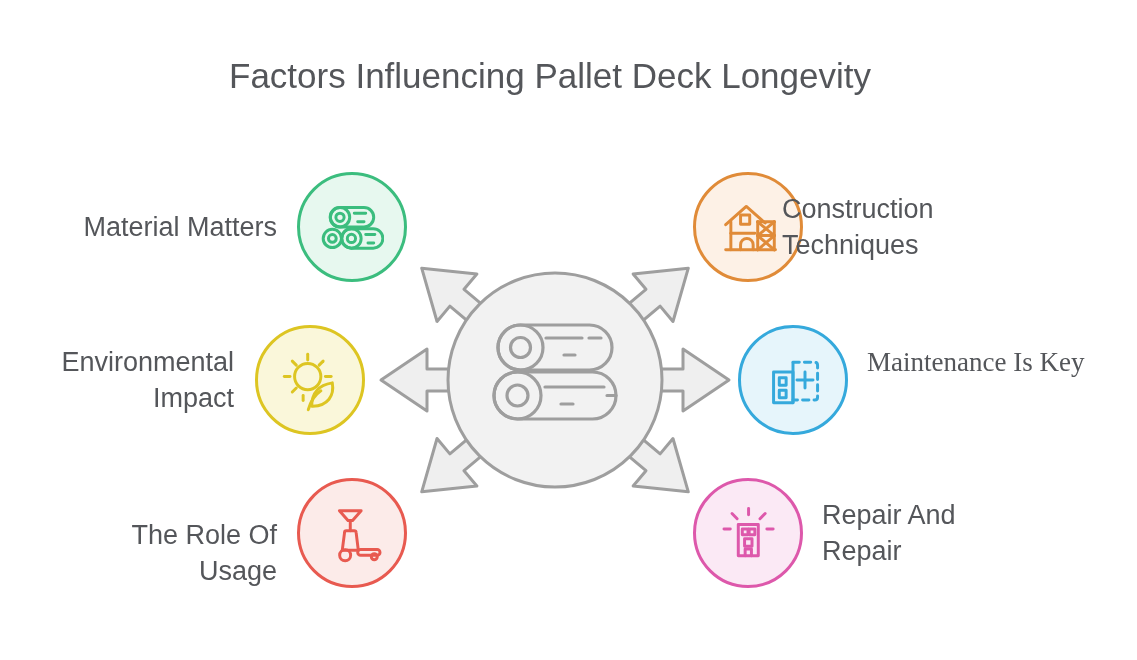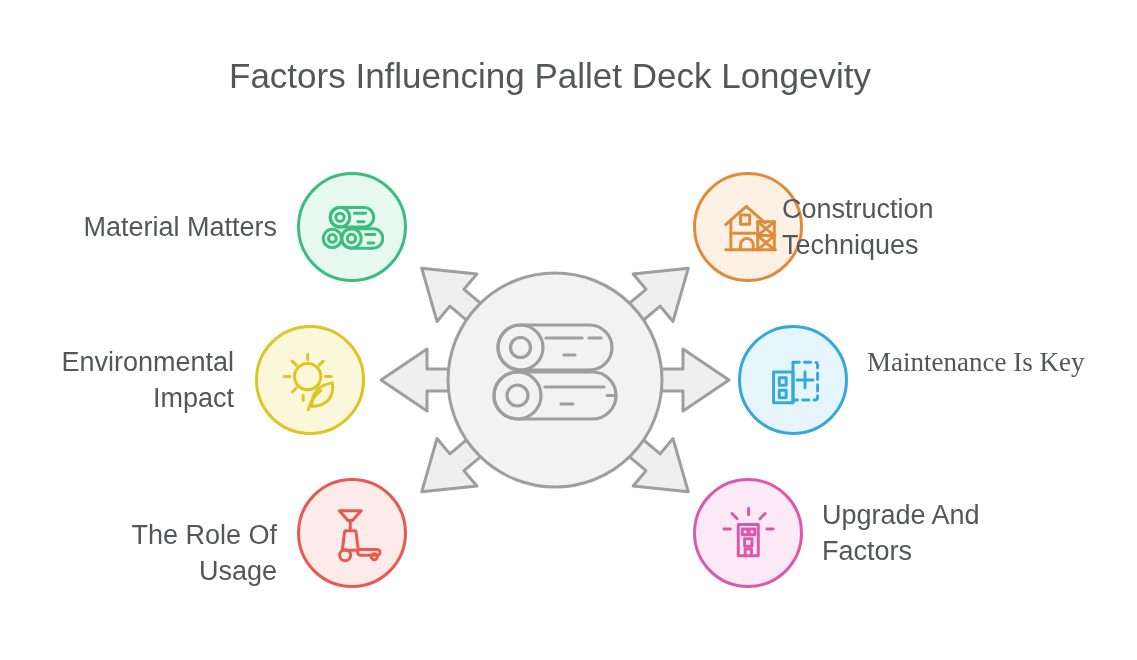--- a/index.html
+++ b/index.html
@@ -150,13 +150,13 @@
     <path d="M7 24.5 H12.5"></path>
     <path d="M50 24.5 H44.5"></path>
   </svg>
 </div>
 
 <div class="label align-right lbl-material">Material Matters</div>
 <div class="label align-right lbl-environment">Environmental Impact</div>
 <div class="label align-right lbl-usage">The Role Of Usage</div>
 <div class="label align-left lbl-construction">Construction Techniques</div>
 <div class="label align-left lbl-maintenance">Maintenance Is Key</div>
-<div class="label align-left lbl-upgrade">Upgrade And Factors</div>
+<div class="label align-left lbl-upgrade">Repair And Repair</div>
 
 </body></html>

